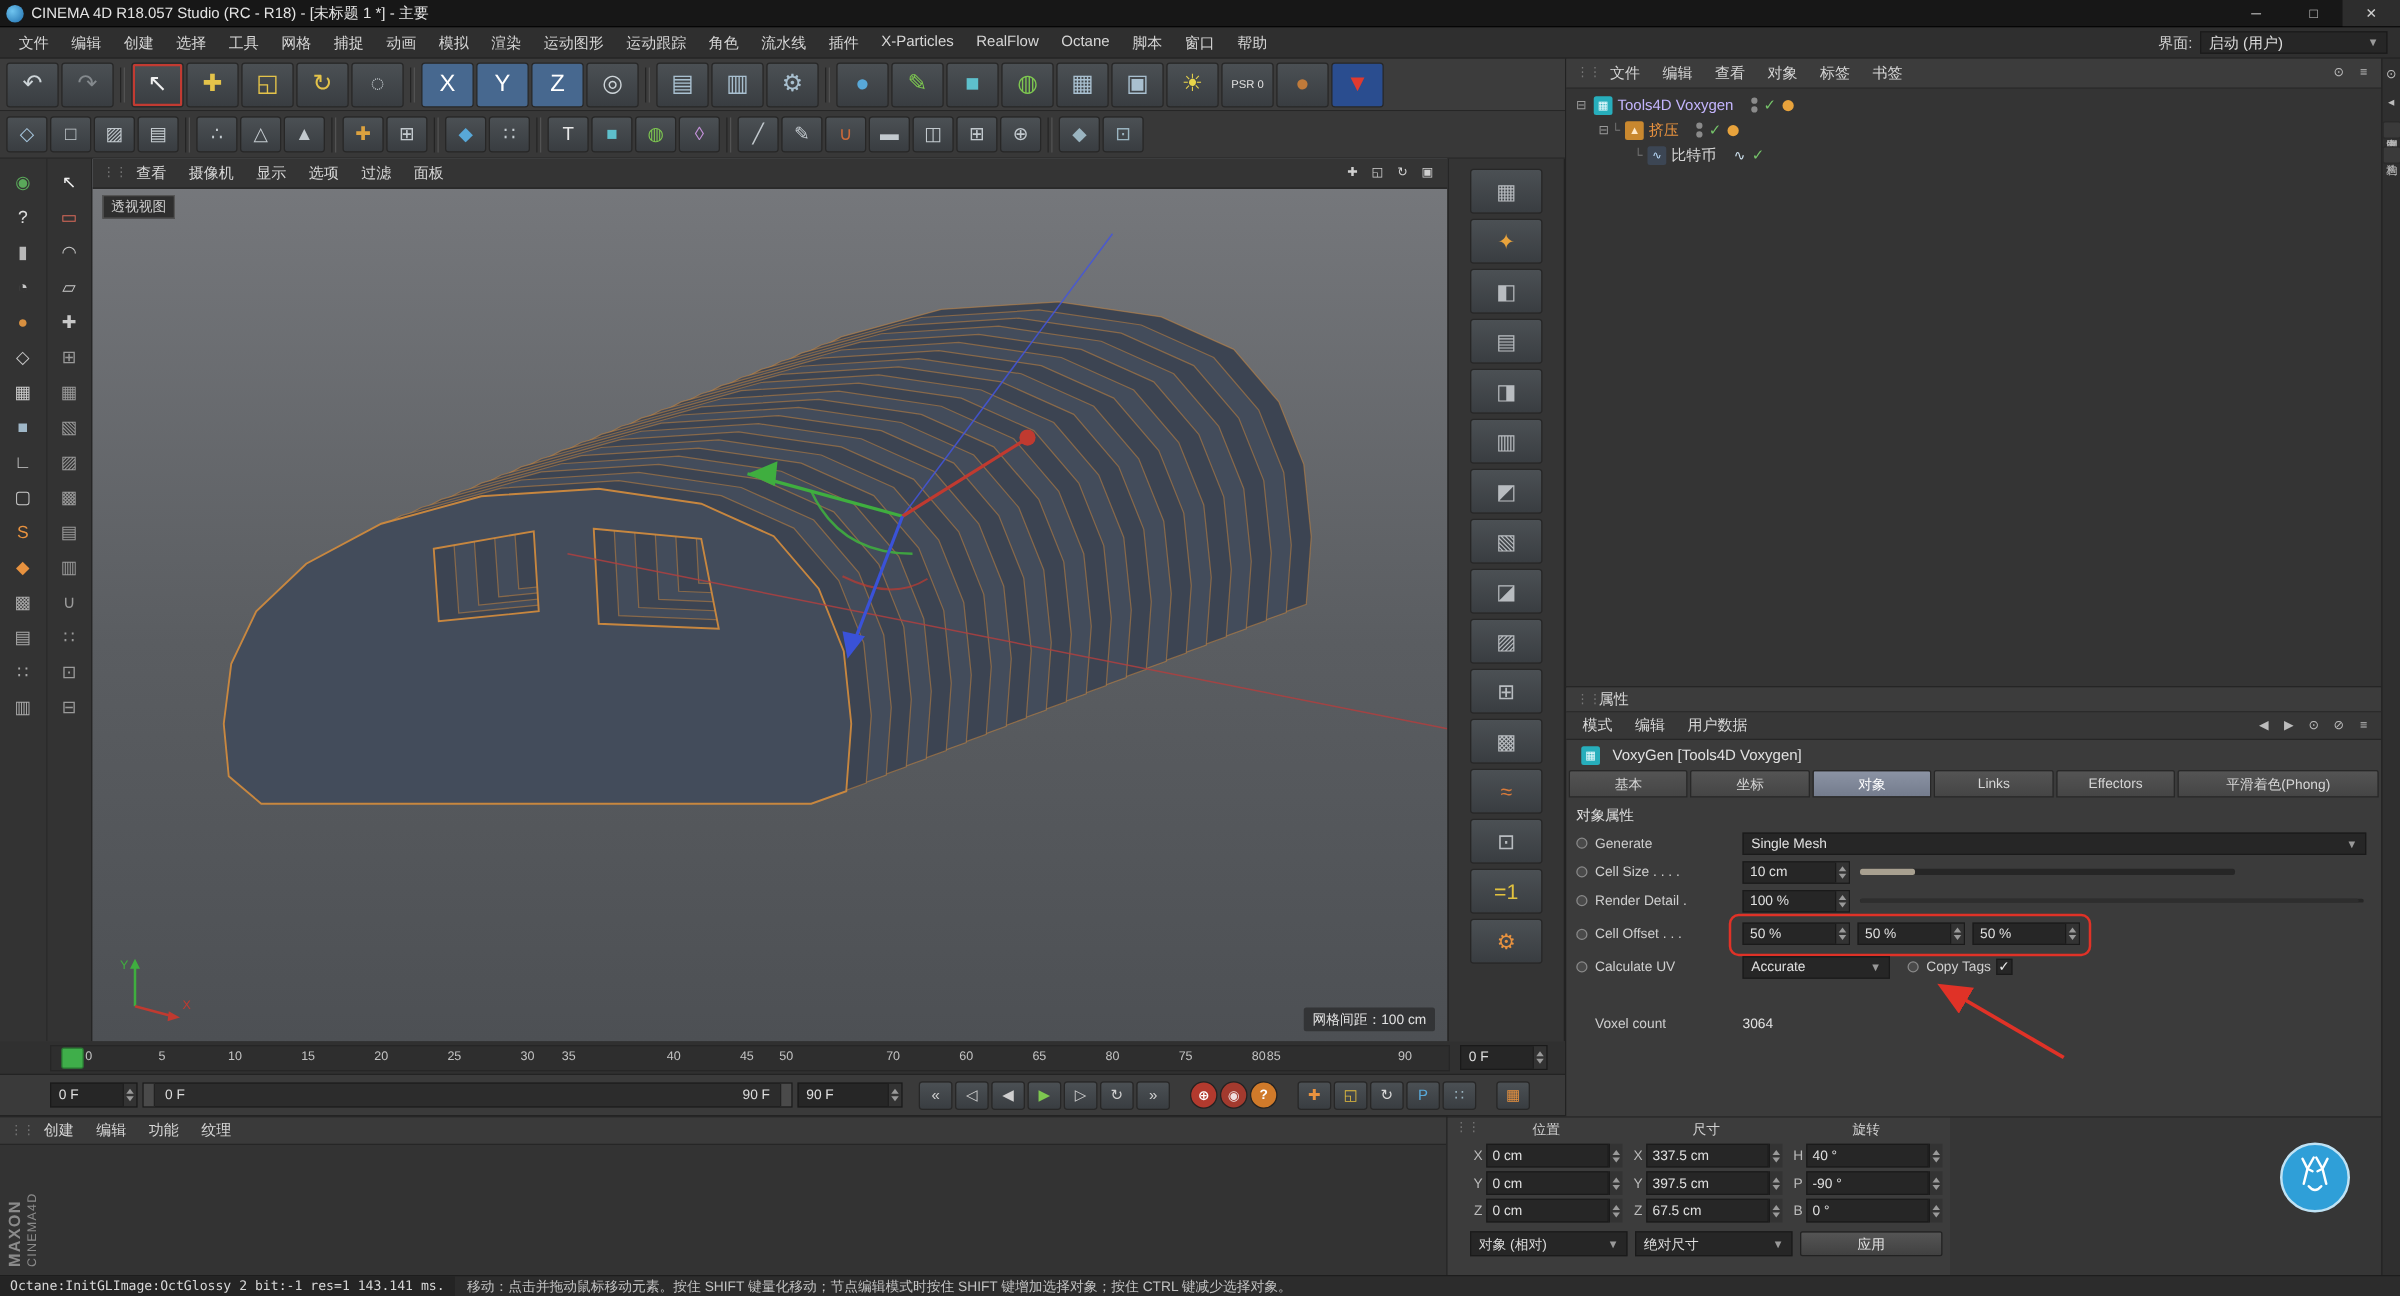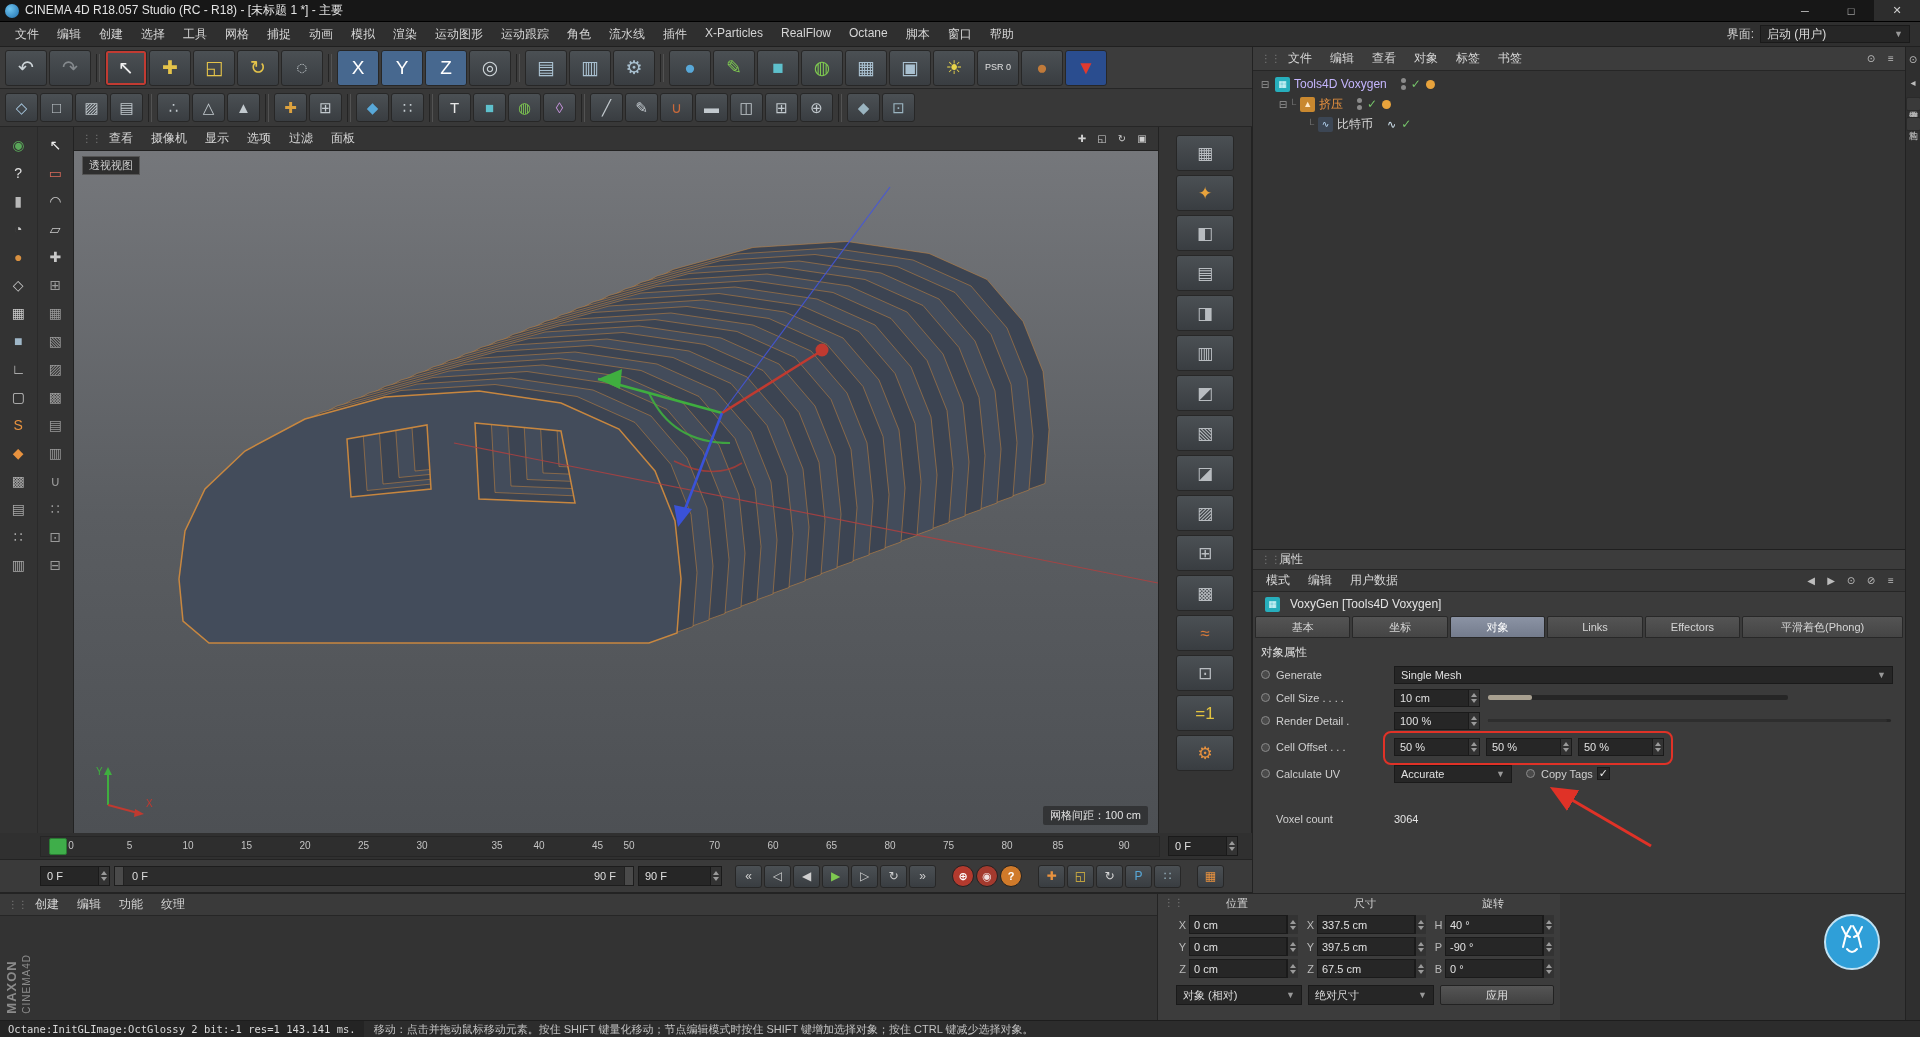--- a/index.html
+++ b/index.html
@@ -628,31 +628,31 @@
   <div id="ruler-row" class="abs">
     <div id="ruler">
       <div id="scrubber"></div>
     <span class="tick" style="left: 18px;">0</span>
         <span class="tick" style="left: 76.5px;">5</span>
         <span class="tick" style="left: 135px;">10</span>
         <span class="tick" style="left: 193.5px;">15</span>
         <span class="tick" style="left: 252px;">20</span>
         <span class="tick" style="left: 310.5px;">25</span>
         <span class="tick" style="left: 369px;">30</span>
-        <span class="tick" style="left: 444px;">35</span>
+        <span class="tick" style="left: 402px;">35</span>
         <span class="tick" style="left: 486px;">40</span>
         <span class="tick" style="left: 544.5px;">45</span>
         <span class="tick" style="left: 576px;">50</span>
         <span class="tick" style="left: 661.5px;">70</span>
         <span class="tick" style="left: 720px;">60</span>
         <span class="tick" style="left: 778.5px;">65</span>
         <span class="tick" style="left: 837px;">80</span>
         <span class="tick" style="left: 895.5px;">75</span>
         <span class="tick" style="left: 954px;">80</span>
-        <span class="tick" style="left: 1005px;">85</span>
+        <span class="tick" style="left: 966px;">85</span>
         <span class="tick" style="left: 1071px;">90</span>
       </div>
     <div class="spinbox" id="ruler-end">
       <span class="val">0 F</span>
       <span class="spin">
           <i class="up"></i>
           <i class="down"></i>
         </span>
     </div>
   </div>

